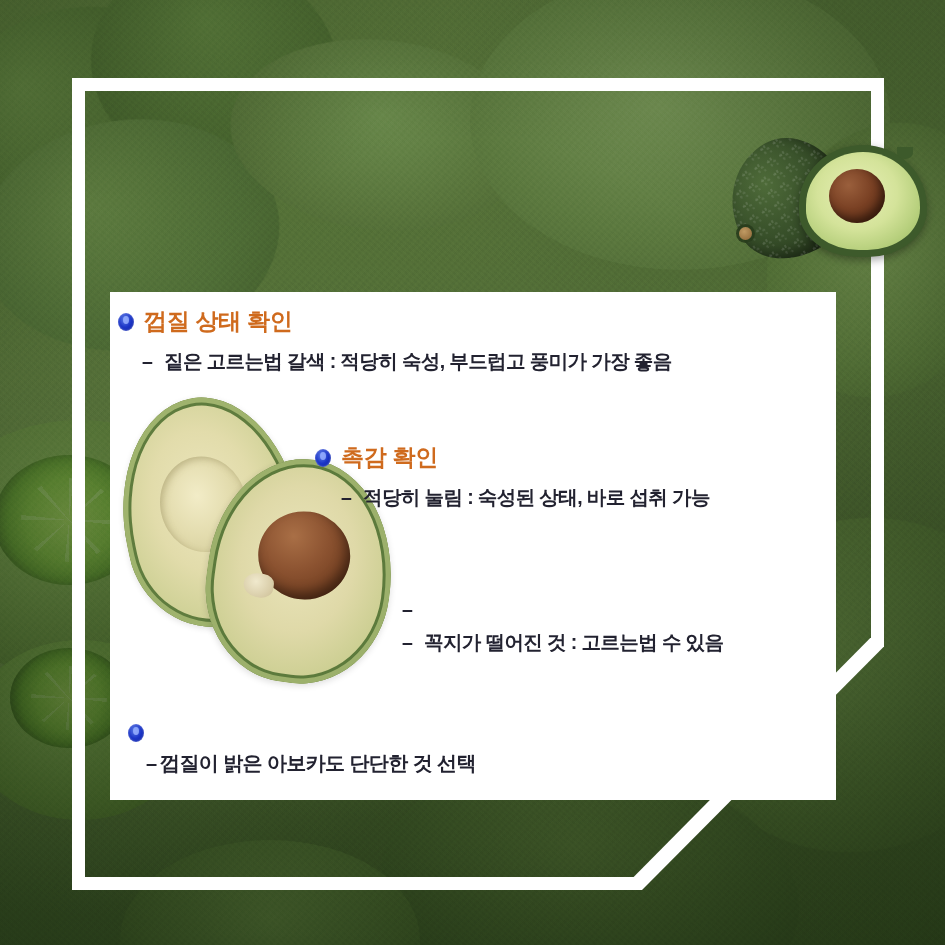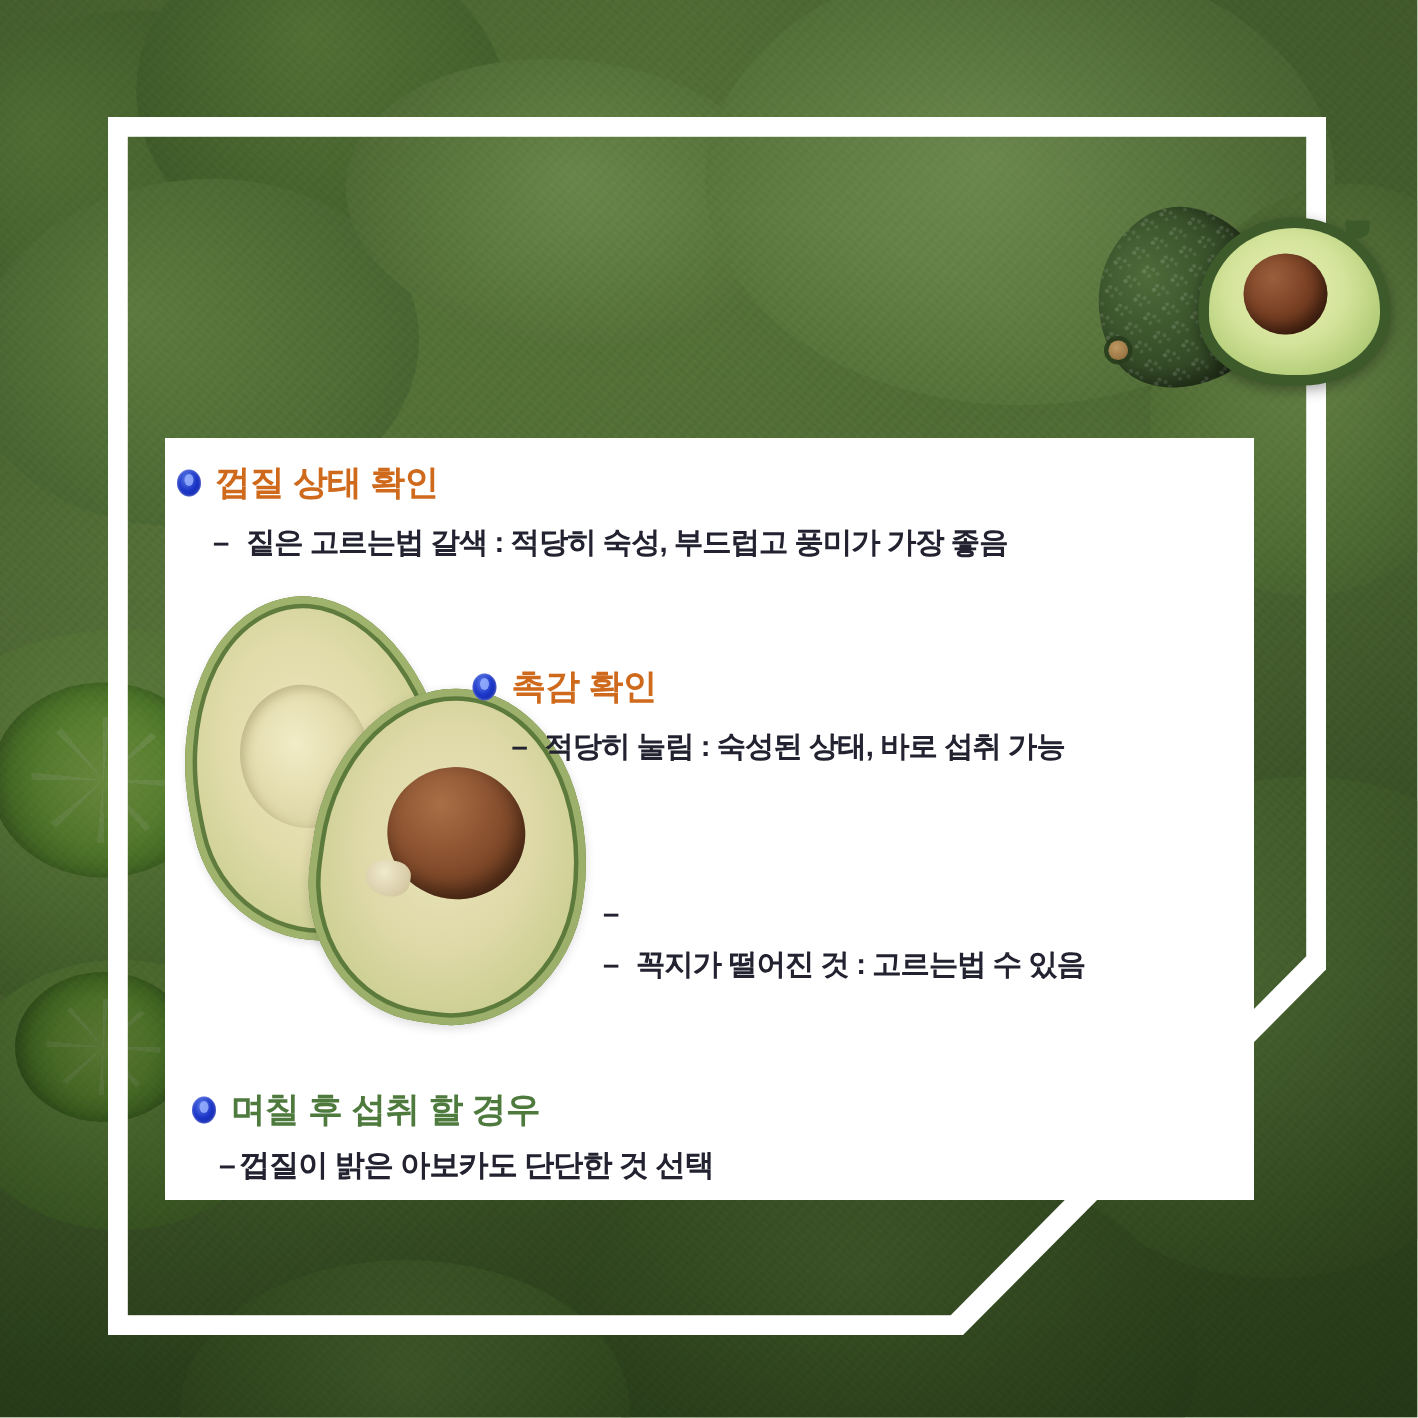--- a/index.html
+++ b/index.html
@@ -372,21 +372,20 @@
       </div>
       <div class="sub sub2">
         <span class="dash">–</span>
         <span>꼭지가 떨어진 것 :  고르는법 수 있음</span>
       </div>
     </div>
 
     <div class="block blk4">
       <div class="head-row">
         <span class="bullet"></span>
-        <span class="head green">며칠 후 섭취 할 경우</span>
       </div>
       <div class="sub">
         <span class="dash tight">–</span>
         <span>껍질이 밝은 아보카도 단단한 것 선택</span>
       </div>
     </div>
 
   </div>
 </div>
 

